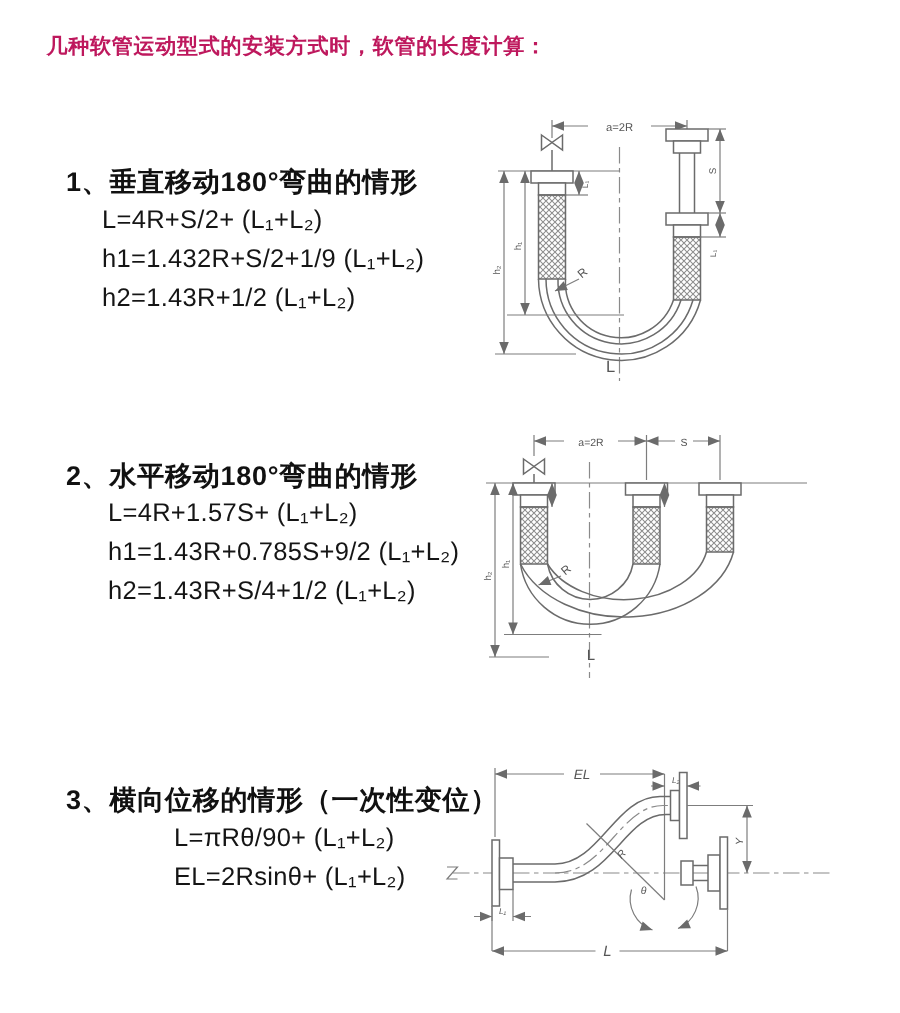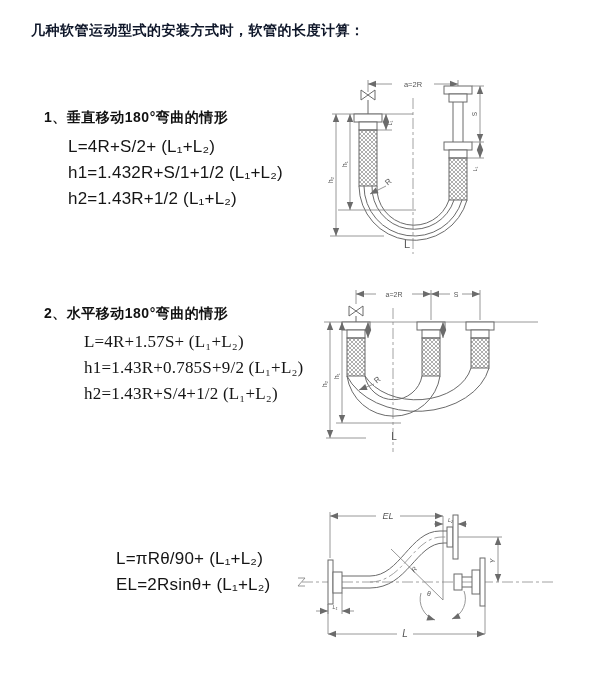--- a/index.html
+++ b/index.html
@@ -2,24 +2,24 @@
 <html><head>
 <meta charset="utf-8">
 <style>
   html,body{margin:0;padding:0;background:#fff;}
   .canvas{
     position:relative;width:600px;height:675px;background:#ffffff;overflow:hidden;
     font-family:"Liberation Sans","DejaVu Sans",sans-serif;color:#1a1a1a;
   }
   .doc-title{
     position:absolute;left:31px;top:22px;font-size:14px;font-weight:bold;
-    letter-spacing:0.5px;color:#0f172a;
+    letter-spacing:0.5px;color:#be185d;
   }
   .sec-heading{
-    position:absolute;font-size:14px;font-weight:bold;color:#111;letter-spacing:0.5px;
+    position:absolute;font-size:18px;font-weight:bold;color:#111;letter-spacing:0.5px;
   }
   .formulas{
     position:absolute;font-size:17px;line-height:26px;color:#151515;letter-spacing:0.2px;
   }
   .diagram{position:absolute;}
   svg{display:block;}
   svg text{font-family:"Liberation Sans","DejaVu Sans",sans-serif;fill:#555;}
   .dln{stroke:#6b6b6b;stroke-width:1;fill:none;}
   .thn{stroke:#7d7d7d;stroke-width:0.8;fill:none;}
   .dim{stroke:#7d7d7d;stroke-width:0.8;fill:none;}
@@ -29,31 +29,32 @@
 </head>
 <body>
 
 <div class="canvas">
 
   <div class="doc-title">几种软管运动型式的安装方式时，软管的长度计算：</div>
 
   <div class="sec-heading" style="left:44px;top:109px;">1、垂直移动180°弯曲的情形</div>
   <div class="formulas" style="left:68px;top:134px;">
     <div>L=4R+S/2+ (L₁+L₂)</div>
-    <div>h1=1.432R+S/1+1/2 (L₁+L₂)</div>
+    <div>h1=1.432R+S/2+1/9 (L₁+L₂)</div>
     <div>h2=1.43R+1/2 (L₁+L₂)</div>
   </div>
 
   <div class="sec-heading" style="left:44px;top:305px;">2、水平移动180°弯曲的情形</div>
-  <div class="formulas" style="left:84px;top:329px;font-family:Liberation Serif, serif;">
+  <div class="formulas" style="left:72px;top:329px;">
     <div>L=4R+1.57S+ (L₁+L₂)</div>
     <div>h1=1.43R+0.785S+9/2 (L₁+L₂)</div>
     <div>h2=1.43R+S/4+1/2 (L₁+L₂)</div>
   </div>
 
+  <div class="sec-heading" style="left:44px;top:521px;">3、横向位移的情形（一次性变位）</div>
   <div class="formulas" style="left:68px;top:546px;margin-left:48px;">
     <div>L=πRθ/90+ (L₁+L₂)</div>
     <div>EL=2Rsinθ+ (L₁+L₂)</div>
   </div>
 
   <div class="diagram" style="left:306px;top:68px;">
     <svg width="244" height="196" viewBox="0 0 244 196">
       <defs>
         <marker id="d1a" viewBox="0 0 10 10" refX="10" refY="5" markerWidth="10" markerHeight="8" orient="auto-start-reverse" markerUnits="userSpaceOnUse">
           <path d="M0,1 L10,5 L0,9 z" fill="#6b6b6b"></path>

